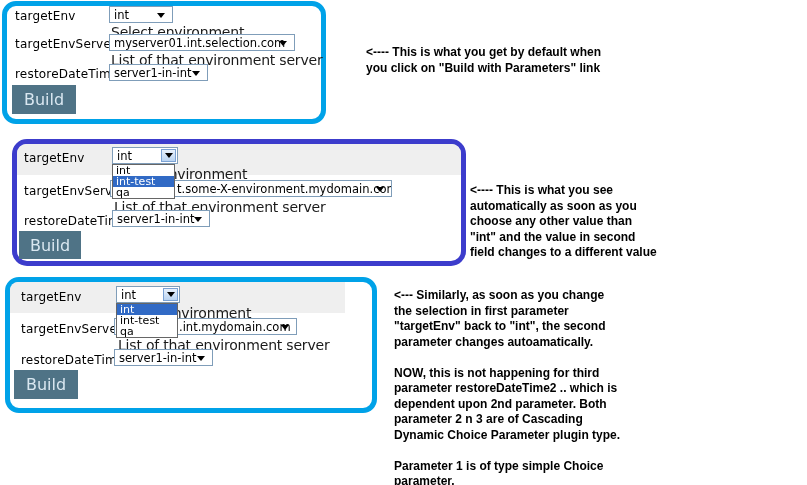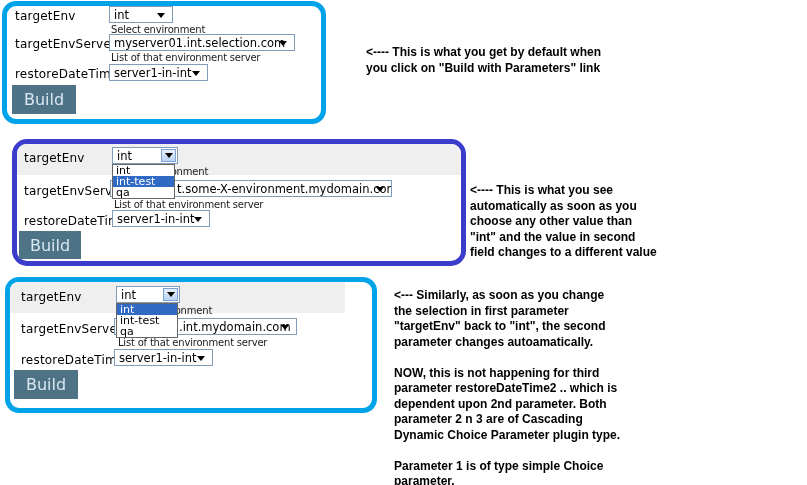--- a/index.html
+++ b/index.html
@@ -3,21 +3,21 @@
 <meta charset="utf-8">
 <style>
   html,body{margin:0;padding:0;background:#fff;}
   .stage{position:relative;width:807px;height:485px;background:#ffffff;overflow:hidden;
          font-family:"Liberation Sans",sans-serif;color:#000;}
   .panel{position:absolute;background:#fff;box-sizing:border-box;}
   .panel.cyan{border:5px solid #00a2e8;border-radius:14px;}
   .panel.violet{border:5px solid #3c3ccc;border-radius:15px;}
   .band{position:absolute;background:#efefef;}
   .flabel{position:absolute;font-size:12px;letter-spacing:.2px;font-family:"DejaVu Sans",sans-serif;}
-  .helper{position:absolute;font-size:10px;color:#1a1a1a;letter-spacing:-0.2px;
+  .helper{position:absolute;font-size:14px;color:#1a1a1a;letter-spacing:-0.2px;
           font-family:"DejaVu Sans",sans-serif;white-space:nowrap;z-index:1;}
   .select{position:absolute;height:17px;background:#fff;border:1px solid #7f9db9;
           box-sizing:border-box;font-size:11.5px;font-family:"DejaVu Sans",sans-serif;
           display:flex;align-items:center;padding-left:4px;white-space:nowrap;overflow:hidden;z-index:2;}
   .arrow{position:absolute;right:7px;top:50%;margin-top:-2px;width:0;height:0;
          border-left:4px solid transparent;border-right:4px solid transparent;border-top:5px solid #000;}
   .arrow-btn{position:absolute;top:1px;right:1px;bottom:1px;width:15px;
              background:linear-gradient(#e8f1fc,#b9d3f1);border:1px solid #7ba2d4;box-sizing:border-box;
              display:flex;align-items:center;justify-content:center;}
   .arrow-btn .tri{width:0;height:0;border-left:4px solid transparent;border-right:4px solid transparent;

